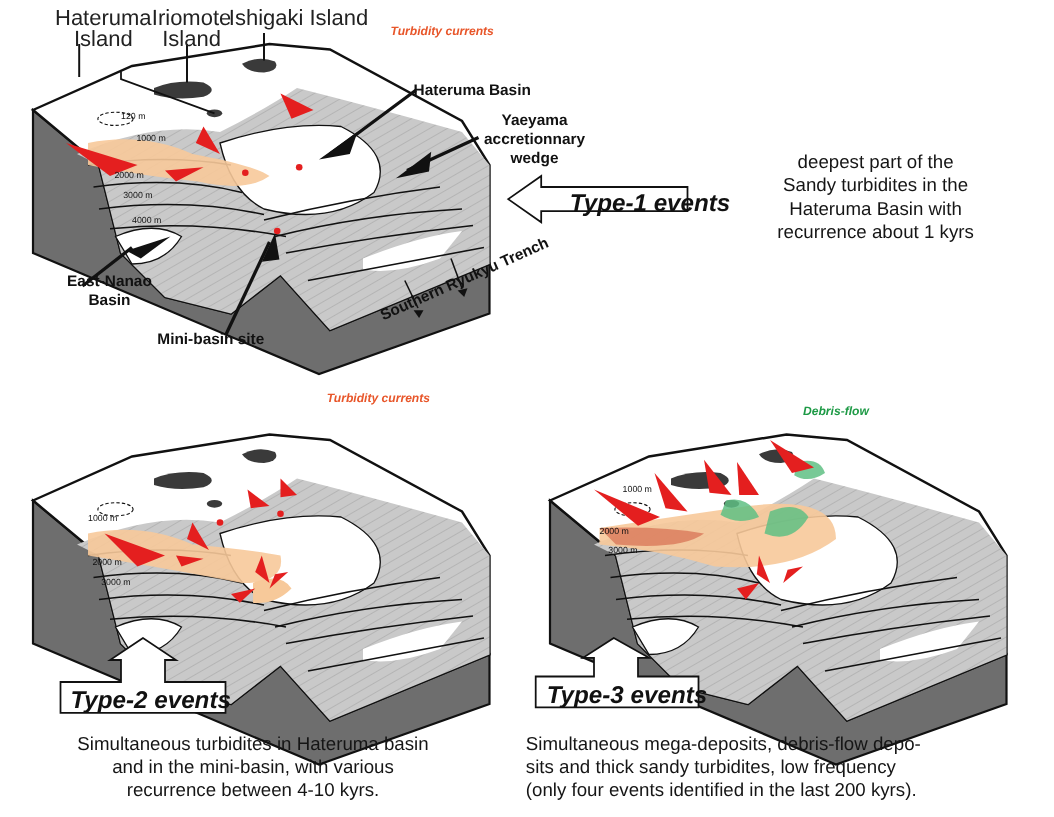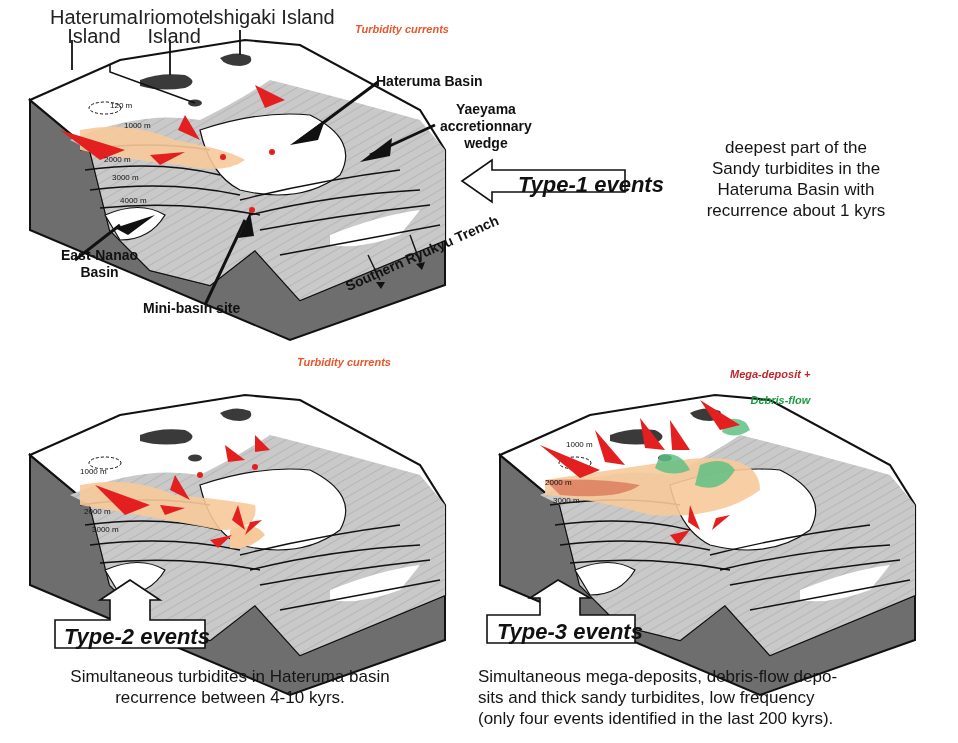--- a/index.html
+++ b/index.html
@@ -159,25 +159,25 @@
 <div class="lbl" style="left:112px;top:173px;font-size:8px;">3000 m</div>
 <div class="lbl" style="left:120px;top:196px;font-size:8px;">4000 m</div>
 
 <div class="lbl flow orange" style="left:297px;top:356px;">Turbidity currents</div>
 <div class="lbl" style="left:80px;top:467px;font-size:8px;">1000 m</div>
 <div class="lbl" style="left:84px;top:507px;font-size:8px;">2000 m</div>
 <div class="lbl" style="left:92px;top:525px;font-size:8px;">3000 m</div>
 <div class="lbl event" style="left:64px;top:624px;">Type-2 events</div>
 <div class="lbl desc" style="left:20px;top:666px;width:420px;text-align:center;">
   <div>Simultaneous turbidites in Hateruma basin</div>
+  <div>and in the mini-basin, with various</div>
   <div>recurrence between 4-10 kyrs.</div>
 </div>
 
 <div class="lbl flow" style="left:730px;top:361px;text-align:right;line-height:26px;">
-  <div class="crimson">Mega-deposit +</div>
   <div class="green">Debris-flow</div>
 </div>
 <div class="lbl" style="left:566px;top:440px;font-size:8px;">1000 m</div>
 <div class="lbl" style="left:545px;top:478px;font-size:8px;">2000 m</div>
 <div class="lbl" style="left:553px;top:496px;font-size:8px;">3000 m</div>
 <div class="lbl event" style="left:497px;top:619px;">Type-3 events</div>
 <div class="lbl desc" style="left:478px;top:666px;">
   <div>Simultaneous mega-deposits, debris-flow depo-</div>
   <div>sits and thick sandy turbidites, low frequency</div>
   <div>(only four events identified in the last 200 kyrs).</div>

